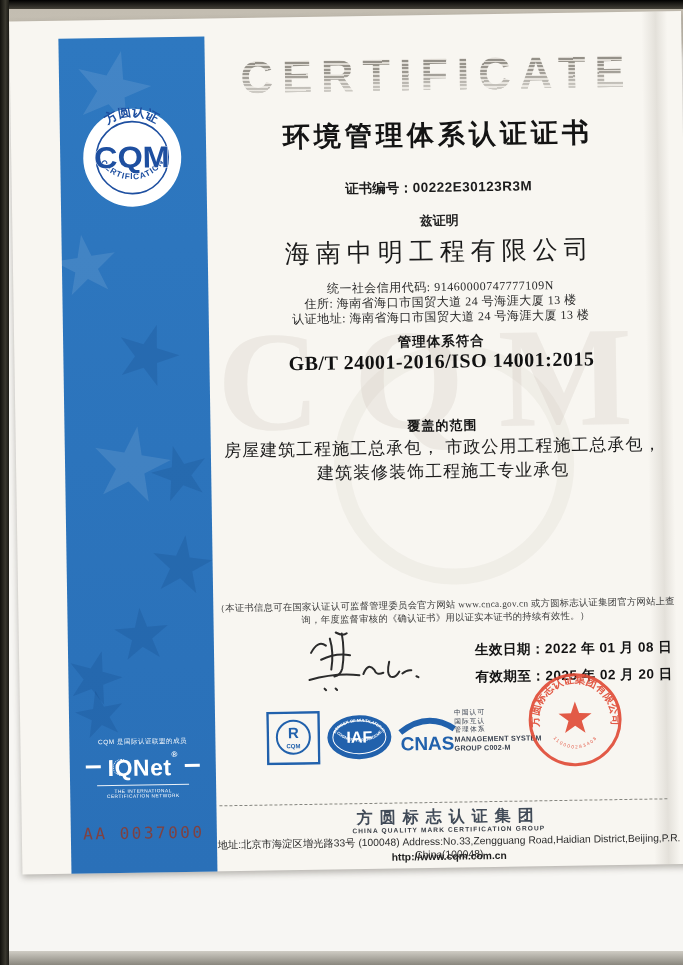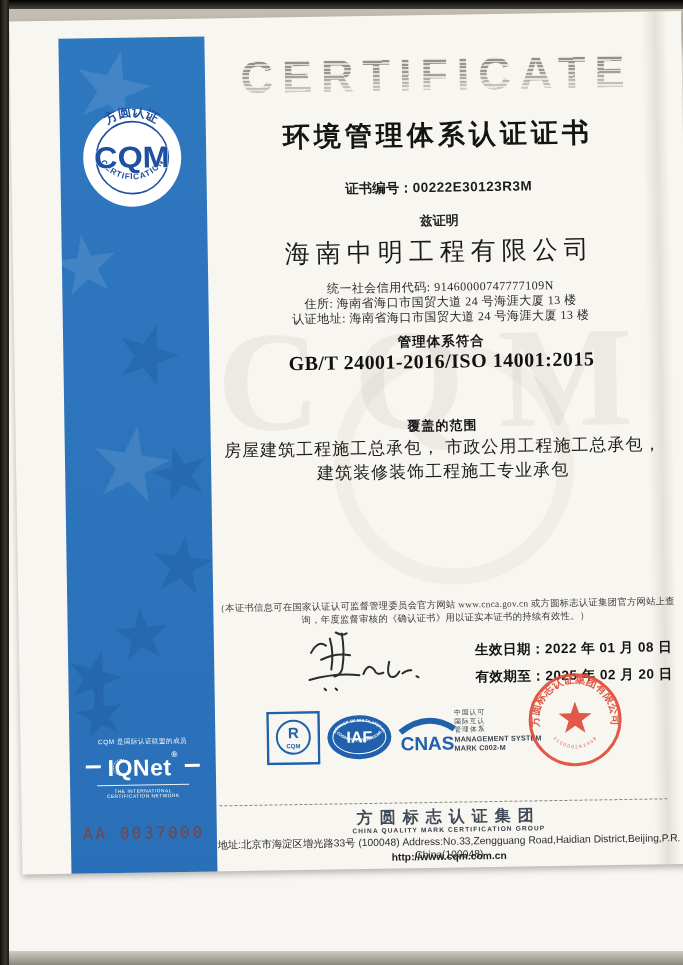--- a/index.html
+++ b/index.html
@@ -240,21 +240,21 @@
       <path d="M 4,15 Q 31,-6 58,12" fill="none" stroke="#2161ac" stroke-width="6"></path>
       <path d="M 10,17 Q 31,2 52,14" fill="none" stroke="#f8f6f1" stroke-width="2"></path>
       <text x="31" y="33" text-anchor="middle" font-size="19" font-weight="bold" fill="#2161ac" font-family="Liberation Sans, sans-serif">CNAS</text>
     </svg>
 
     <div class="accr">
       <div class="cnl">中国认可</div>
       <div class="cnl">国际互认</div>
       <div class="cnl">管理体系</div>
       <div class="enl">MANAGEMENT SYSTEM</div>
-      <div class="enl">MARK C002-M</div>
+      <div class="enl">GROUP C002-M</div>
     </div>
 
     <svg class="stamp" viewBox="0 0 96 96">
       <circle cx="48" cy="48" r="44" fill="none" stroke="#e04a35" stroke-width="3"></circle>
       <polygon fill="#e04a35" points="48,30 52,41.5 64.2,41.8 54.5,49.1 58,60.8 48,53.8 38,60.8 41.5,49.1 31.8,41.8 44,41.5"></polygon>
       <defs>
         <path id="stampTop" d="M 14.1,60 A 36,36 0 1 1 81.9,60"></path>
         <path id="stampBot" d="M 21.8,58 A 28,28 0 0 0 74.2,58"></path>
       </defs>
       <text font-size="10.5" fill="#e04a35" font-weight="bold" font-family="Liberation Sans, sans-serif">

